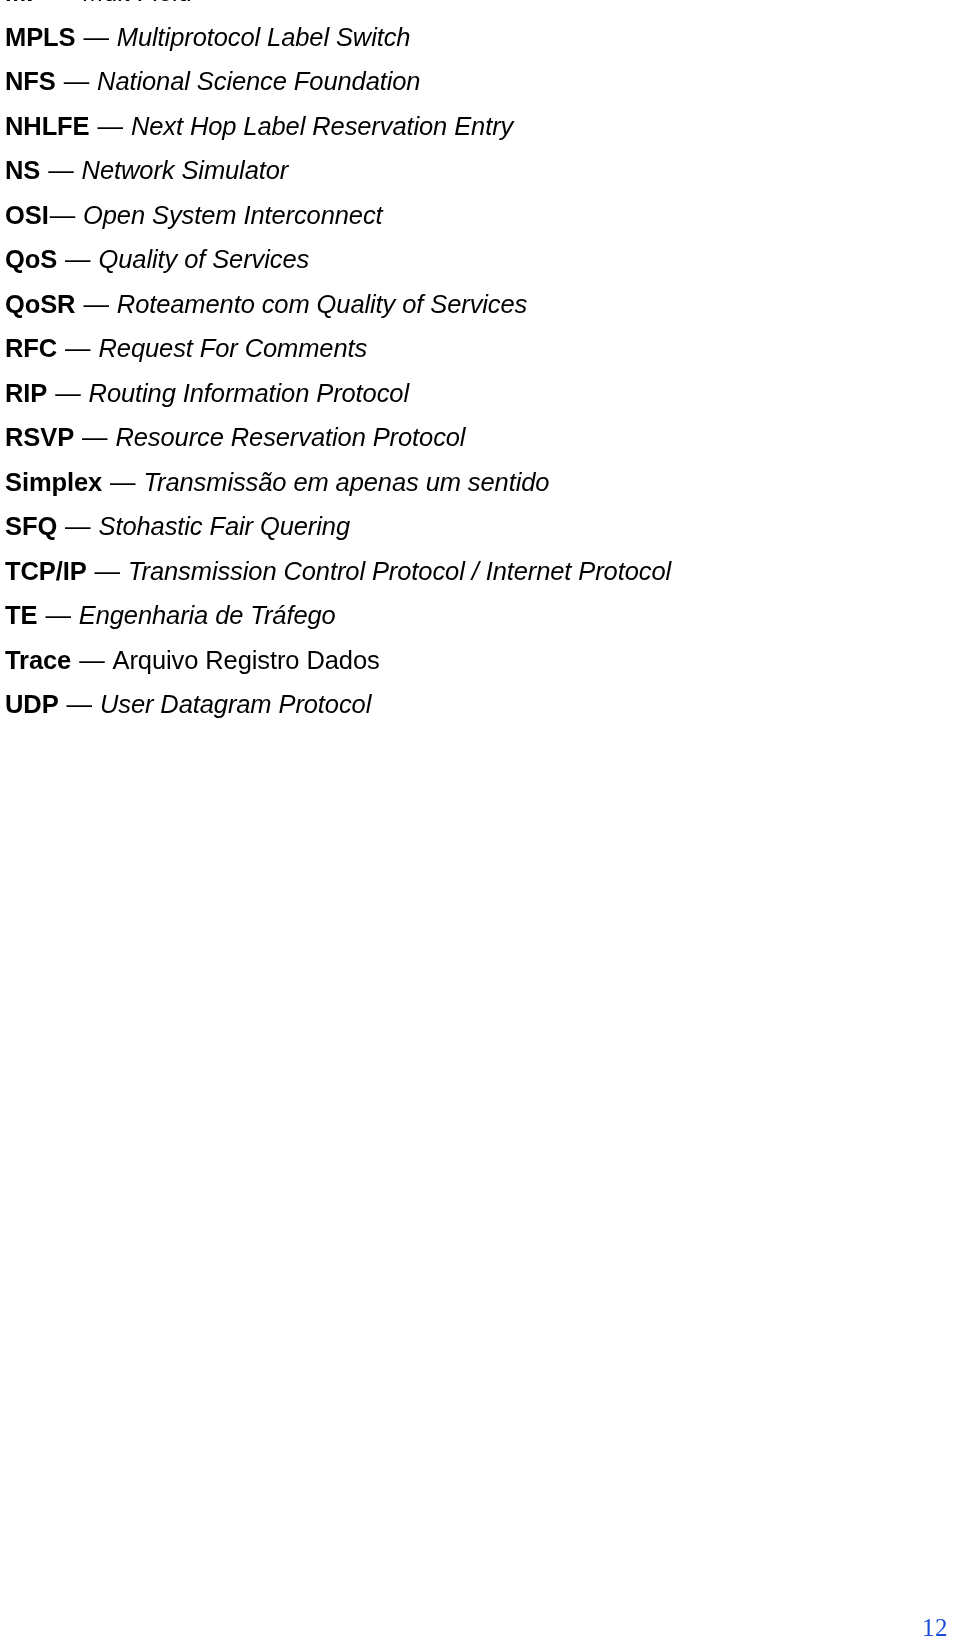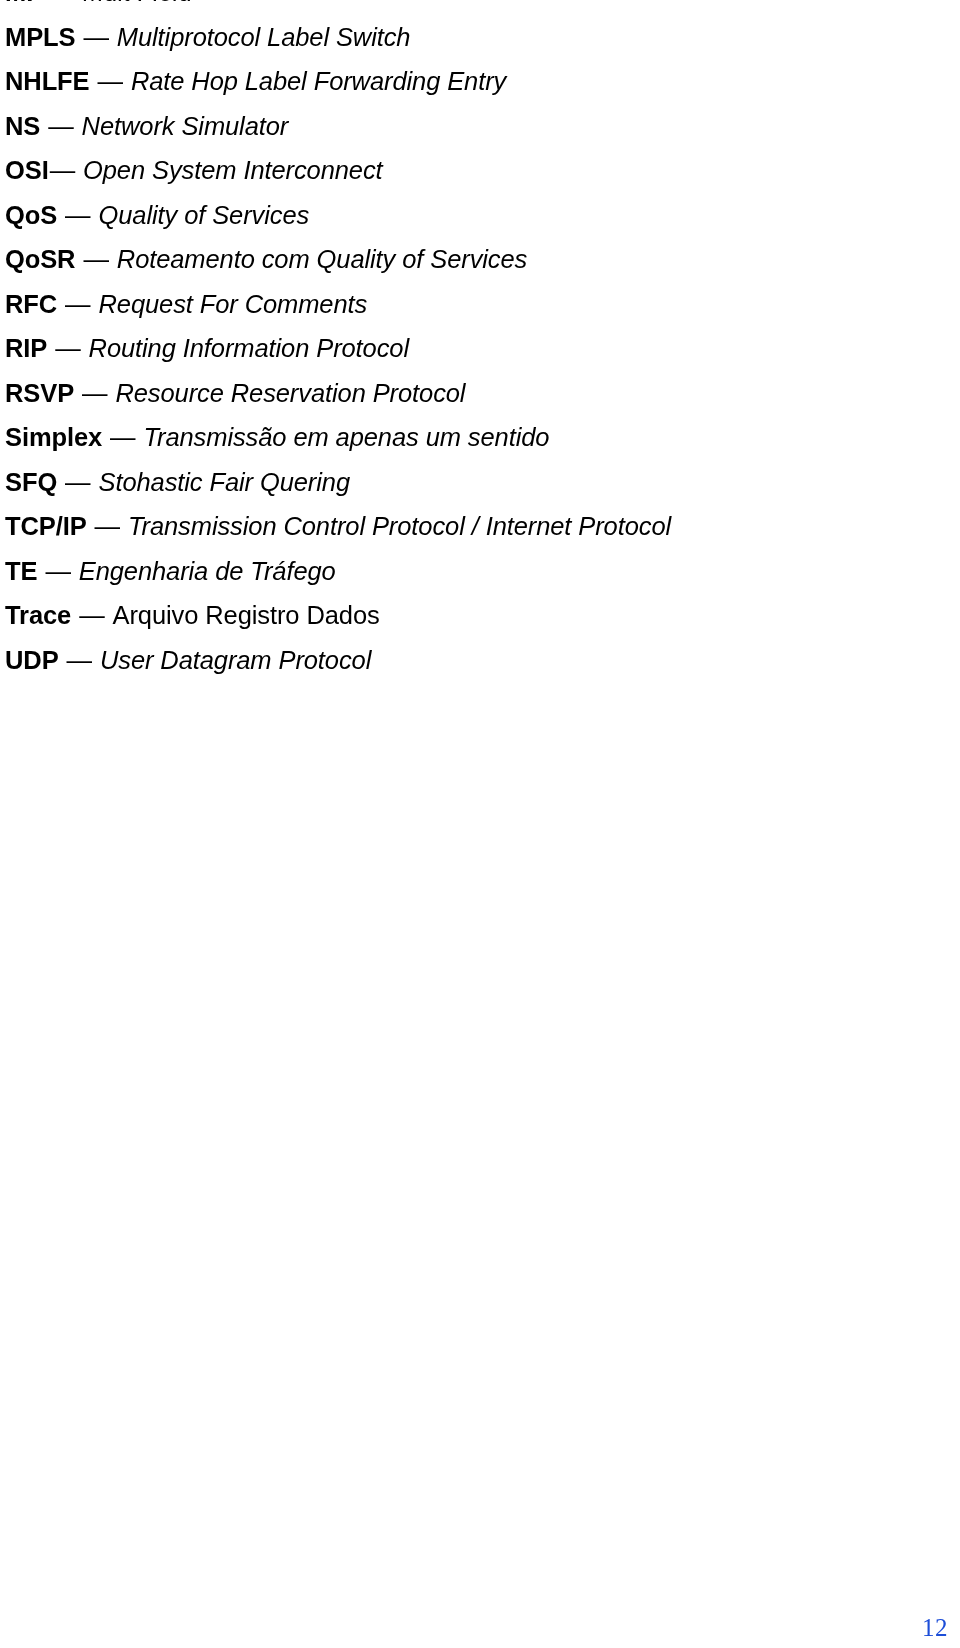--- a/index.html
+++ b/index.html
@@ -70,21 +70,22 @@
     color: #1d4ed8;
     letter-spacing: 0.5px;
   }
 </style>
 </head>
 <body>
 
 <div id="glossary-list">
     <div class="glossary-entry"><span class="term">MF</span><span class="dash"> — </span><span class="definition">Mult Field</span></div>
     <div class="glossary-entry"><span class="term">MPLS</span><span class="dash"> — </span><span class="definition">Multiprotocol Label Switch</span></div>
-    <div class="glossary-entry"><span class="term">NHLFE</span><span class="dash"> — </span><span class="definition">Rate Hop Label Forwarding Entry</span></div>
+    <div class="glossary-entry"><span class="term">NFS</span><span class="dash"> — </span><span class="definition">National Science Foundation</span></div>
+    <div class="glossary-entry"><span class="term">NHLFE</span><span class="dash"> — </span><span class="definition">Next Hop Label Reservation Entry</span></div>
     <div class="glossary-entry"><span class="term">NS</span><span class="dash"> — </span><span class="definition">Network Simulator</span></div>
     <div class="glossary-entry tight"><span class="term">OSI</span><span class="dash">— </span><span class="definition">Open System Interconnect</span></div>
     <div class="glossary-entry"><span class="term">QoS</span><span class="dash"> — </span><span class="definition">Quality of Services</span></div>
     <div class="glossary-entry"><span class="term">QoSR</span><span class="dash"> — </span><span class="definition">Roteamento com Quality of Services</span></div>
     <div class="glossary-entry"><span class="term">RFC</span><span class="dash"> — </span><span class="definition">Request For Comments</span></div>
     <div class="glossary-entry"><span class="term">RIP</span><span class="dash"> — </span><span class="definition">Routing Information Protocol</span></div>
     <div class="glossary-entry"><span class="term">RSVP</span><span class="dash"> — </span><span class="definition">Resource Reservation Protocol</span></div>
     <div class="glossary-entry"><span class="term">Simplex</span><span class="dash"> — </span><span class="definition">Transmissão em apenas um sentido</span></div>
     <div class="glossary-entry"><span class="term">SFQ</span><span class="dash"> — </span><span class="definition">Stohastic Fair Quering</span></div>
     <div class="glossary-entry"><span class="term">TCP/IP</span><span class="dash"> — </span><span class="definition">Transmission Control Protocol / Internet Protocol</span></div>

